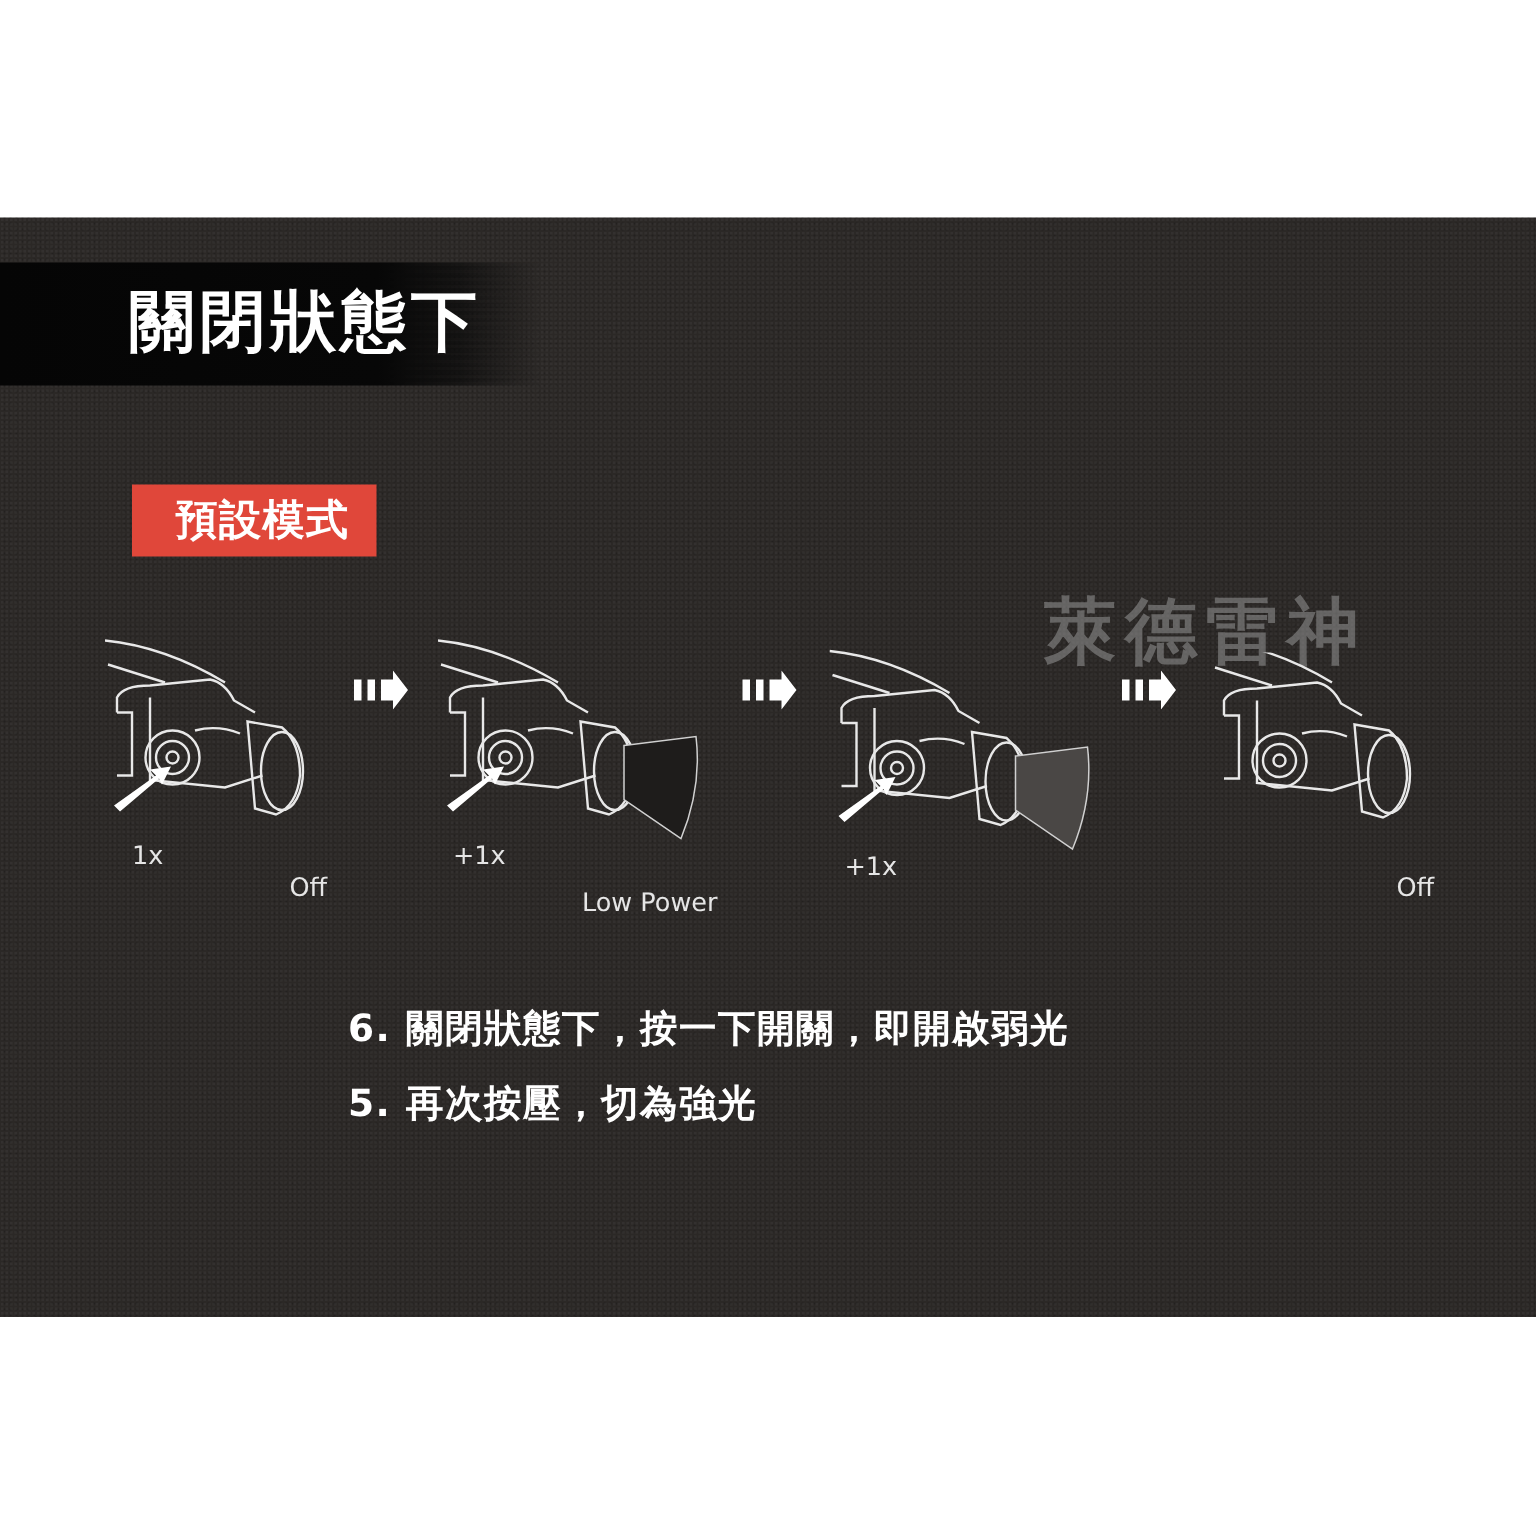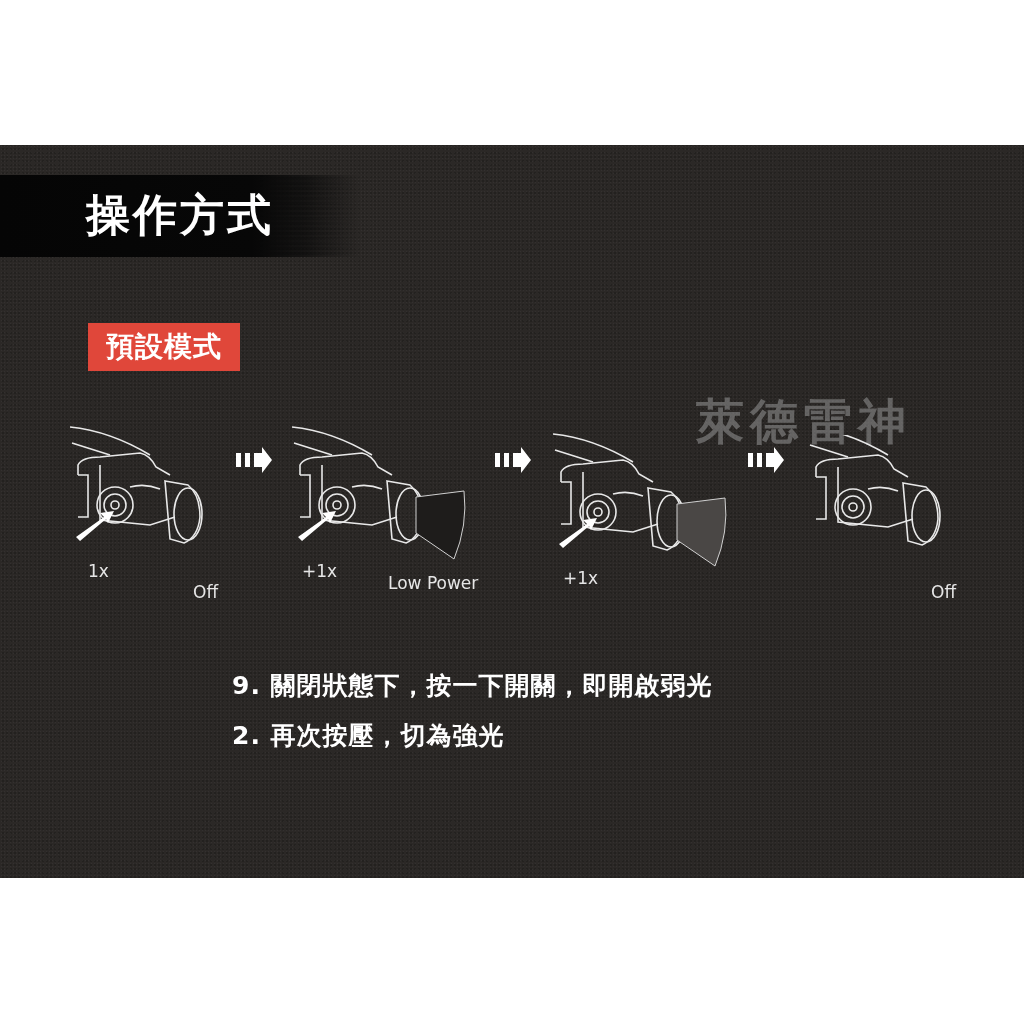--- a/index.html
+++ b/index.html
@@ -26,21 +26,21 @@
       -webkit-mask-image: linear-gradient(90deg, transparent 0%, transparent 72%, black 100%);
       mask-image: linear-gradient(90deg, transparent 0%, transparent 72%, black 100%);
     }
     .title {
       position: absolute; left: 86px; top: 40px; color: #ffffff;
       font-size: 44px; font-weight: bold; letter-spacing: 3px; line-height: 60px;
     }
     .badge {
       position: absolute; left: 88px; top: 178px; width: 152px; height: 48px;
       background: #e0473a; color: #ffffff; font-size: 28px; font-weight: bold;
-      display: flex; align-items: center; justify-content: center; letter-spacing: 1px;
+      display: flex; align-items: center; justify-content: center; letter-spacing: 1px; padding-left: 11px;
     }
     .watermark {
       position: absolute; left: 696px; top: 236px; color: rgba(150,150,150,0.55);
       font-size: 48px; font-weight: bold; letter-spacing: 6px; line-height: 80px;
     }
     .step { position: absolute; }
     .step svg { display: block; }
     .arrow { position: absolute; width: 40px; height: 26px; }
     .press-label, .state-label {
       position: absolute; color: #e6e6e6; font-size: 17px; white-space: nowrap; line-height: 22px; margin-top: 15px;
@@ -50,21 +50,21 @@
     .instructions .line {
       color: #ffffff; font-size: 25px; font-weight: bold; line-height: 50px; white-space: nowrap;
       letter-spacing: 1px;
     }
   </style>
 </head>
 <body>
 
 <div class="panel">
   <div class="brush"></div>
-  <div class="title">操作方式</div>
+  <div class="title">關閉狀態下</div>
   <div class="badge">預設模式</div>
   <div class="watermark">萊德雷神</div>
 
   <div class="step" style="left:70px; top:280px;">
     <svg width="160" height="130" viewBox="0 0 160 130">
       <g fill="none" stroke="#e8e8e8" stroke-width="1.6">
         <path d="M0 2 Q40 6 80 30"></path>
         <path d="M2 18 L40 30"></path>
         <path d="M8 50 L8 40 Q12 32 30 32 L70 28 Q80 30 86 42 L100 50"></path>
         <path d="M8 50 L18 50 L18 92 L8 92"></path>
@@ -102,21 +102,21 @@
           <circle cx="45" cy="80" r="11"></circle>
           <circle cx="45" cy="80" r="4"></circle>
         <path d="M60 62 Q75 58 90 64"></path>
         <path d="M95 56 L118 60 Q130 70 130 92 Q128 112 114 118 L100 114 Z"></path>
         <ellipse cx="118" cy="89" rx="14" ry="26"></ellipse>
       </g>
       <path d="M124 72 L172 66 Q176 100 162 134 L124 108 Z" fill="#1e1c1b" stroke="#d0d0d0" stroke-width="1"></path>
       <path d="M6 112 L34 92 L30 88 L44 86 L38 98 L36 94 L10 116 Z" fill="#ffffff"></path>
     </svg>
     <div class="press-label" style="left:10px; top:120px;">+1x</div>
-    <div class="state-label" style="left:96px; top:132px;">Low Power</div>
+    <div class="state-label" style="left:96px; top:151px;">Low Power</div>
   </div>
 
   <div class="arrow" style="left:493px; top:302px;">
     <svg width="40" height="26" viewBox="0 0 40 26">
       <rect x="2" y="6" width="5" height="14" fill="#fff"></rect>
         <rect x="11" y="6" width="5" height="14" fill="#fff"></rect>
       <path d="M20 6 L28 6 L28 0 L38 13 L28 26 L28 20 L20 20 Z" fill="#fff"></path>
     </svg>
   </div>
 
@@ -162,16 +162,16 @@
           <circle cx="45" cy="72" r="4"></circle>
         <path d="M60 54 Q75 50 90 56"></path>
         <path d="M95 48 L118 52 Q130 62 130 84 Q128 104 114 110 L100 106 Z"></path>
         <ellipse cx="118" cy="81" rx="14" ry="26"></ellipse>
       </g>
     </svg>
     <div class="state-label" style="left:123px; top:131px;">Off</div>
   </div>
 
   <div class="instructions">
-    <div class="line">9. 關閉狀態下，按一下開關，即開啟弱光</div>
-    <div class="line">2. 再次按壓，切為強光</div>
+    <div class="line">6. 關閉狀態下，按一下開關，即開啟弱光</div>
+    <div class="line">5. 再次按壓，切為強光</div>
   </div>
 </div>
 
 </body></html>

